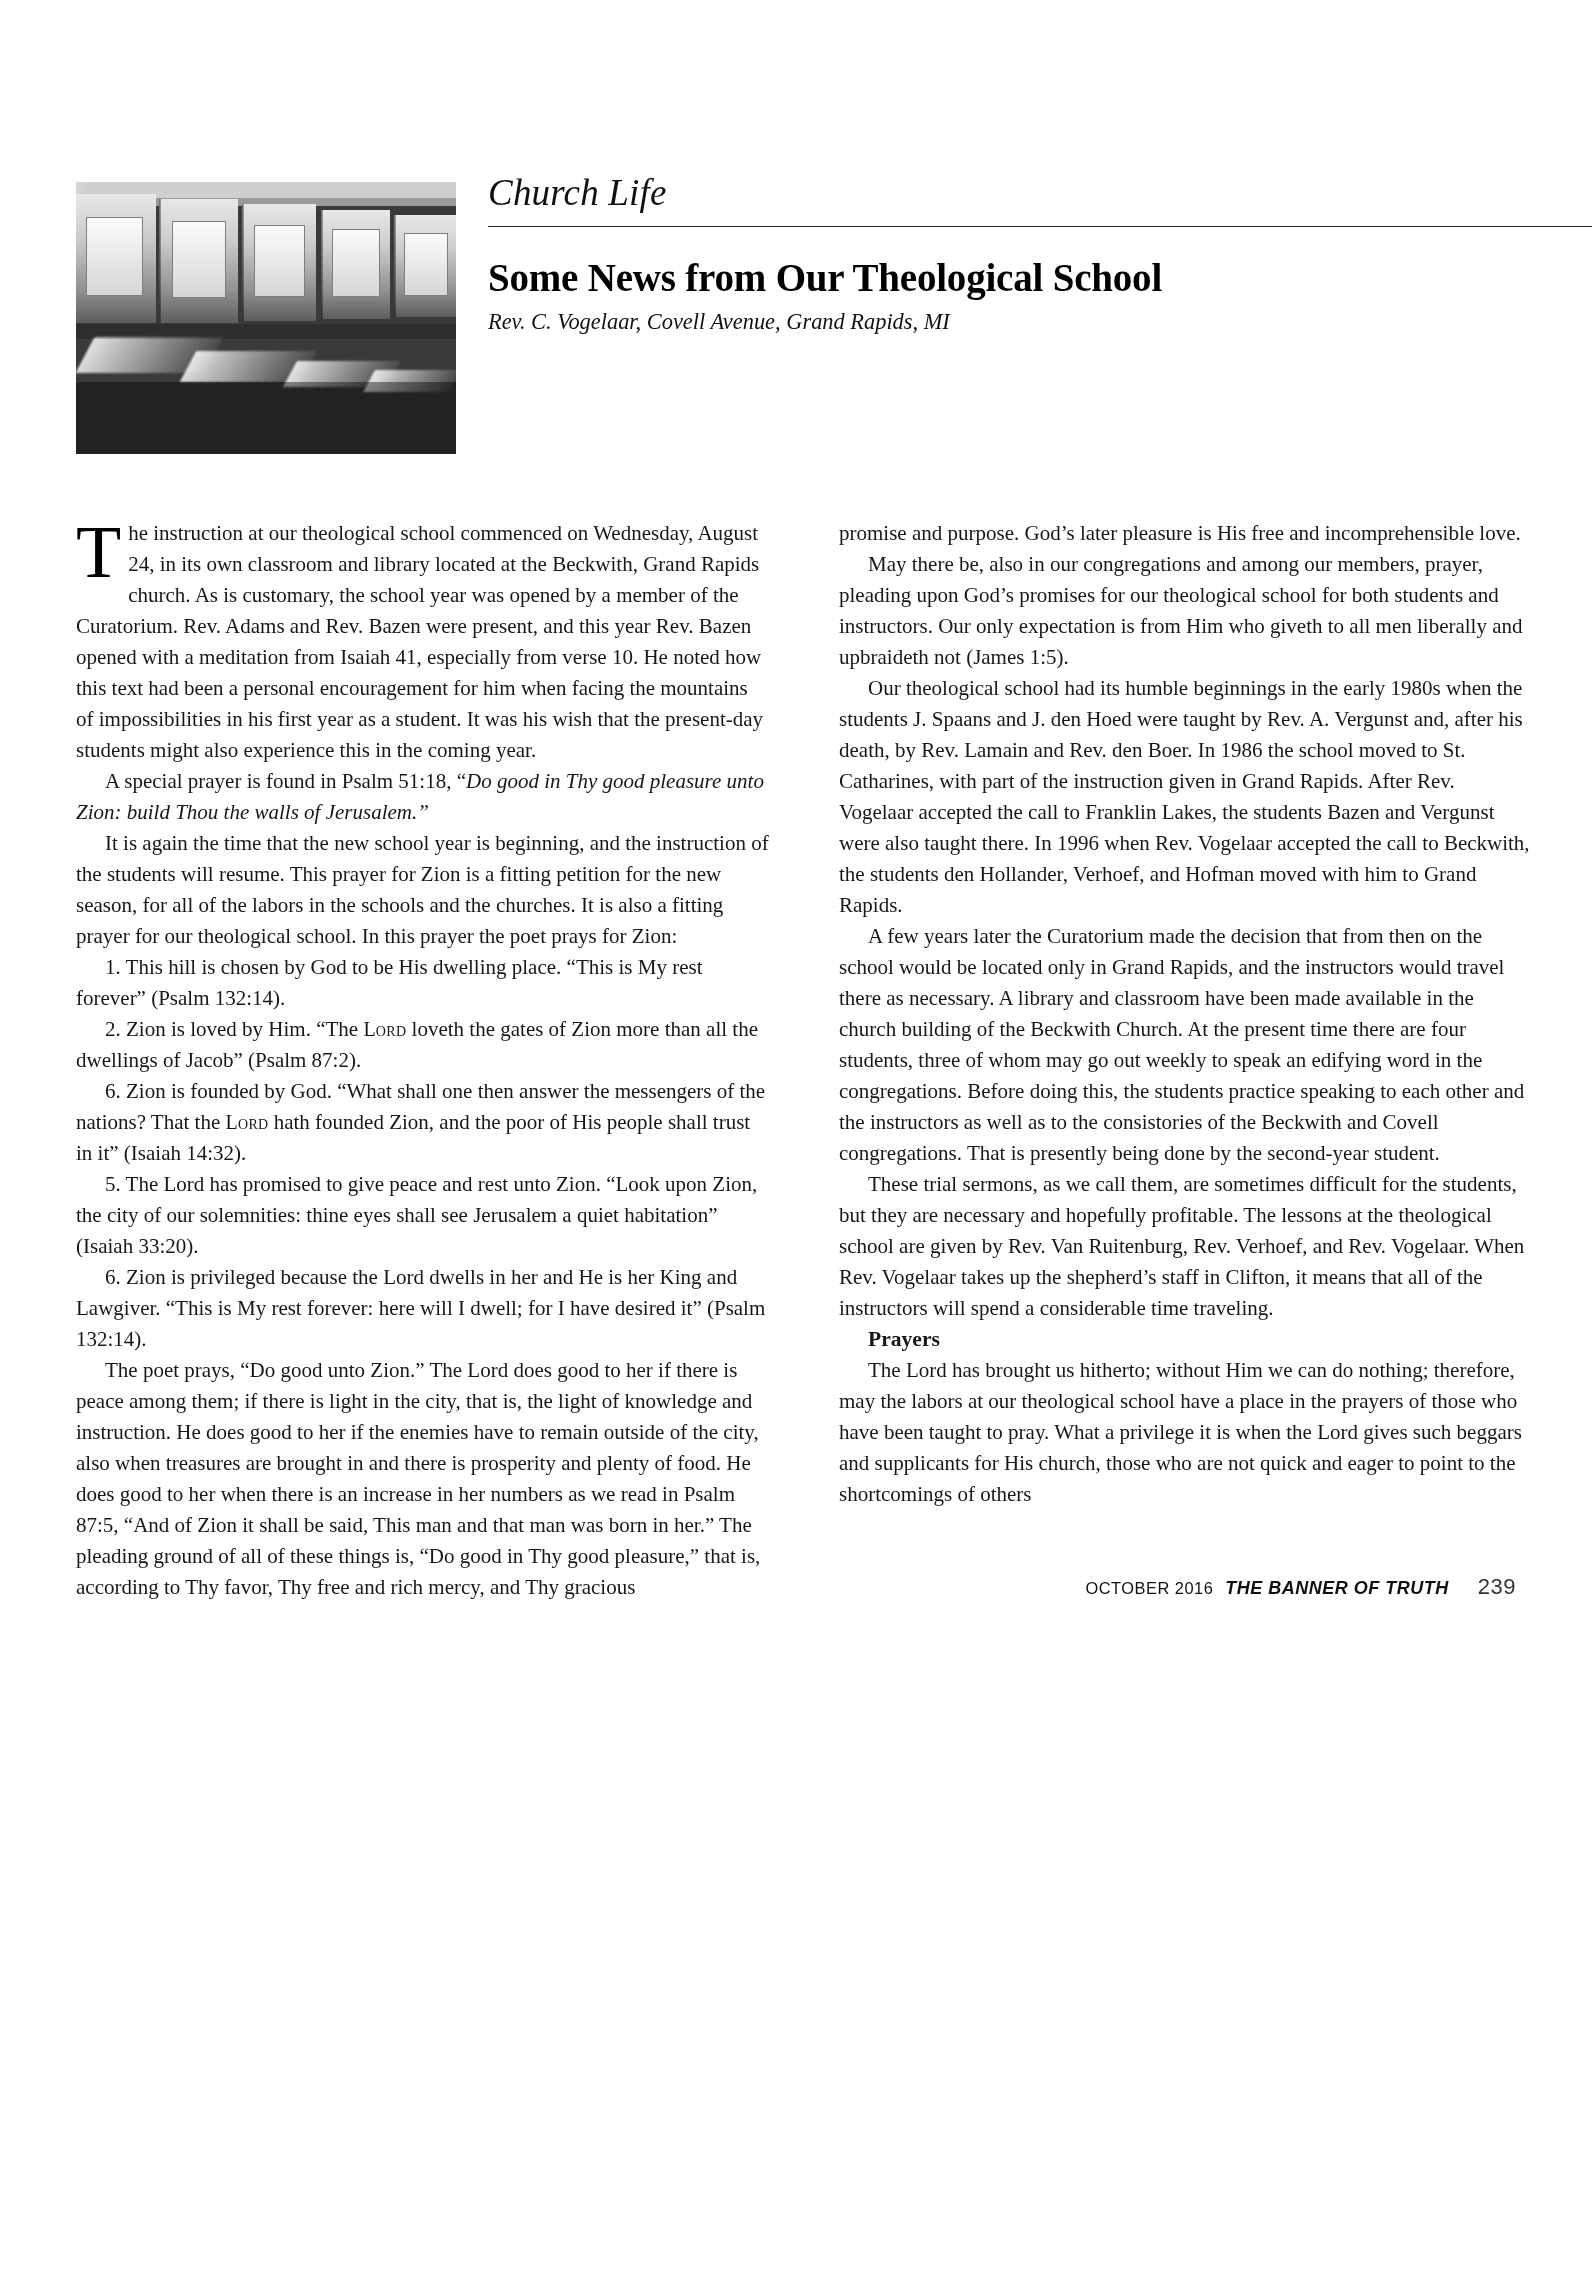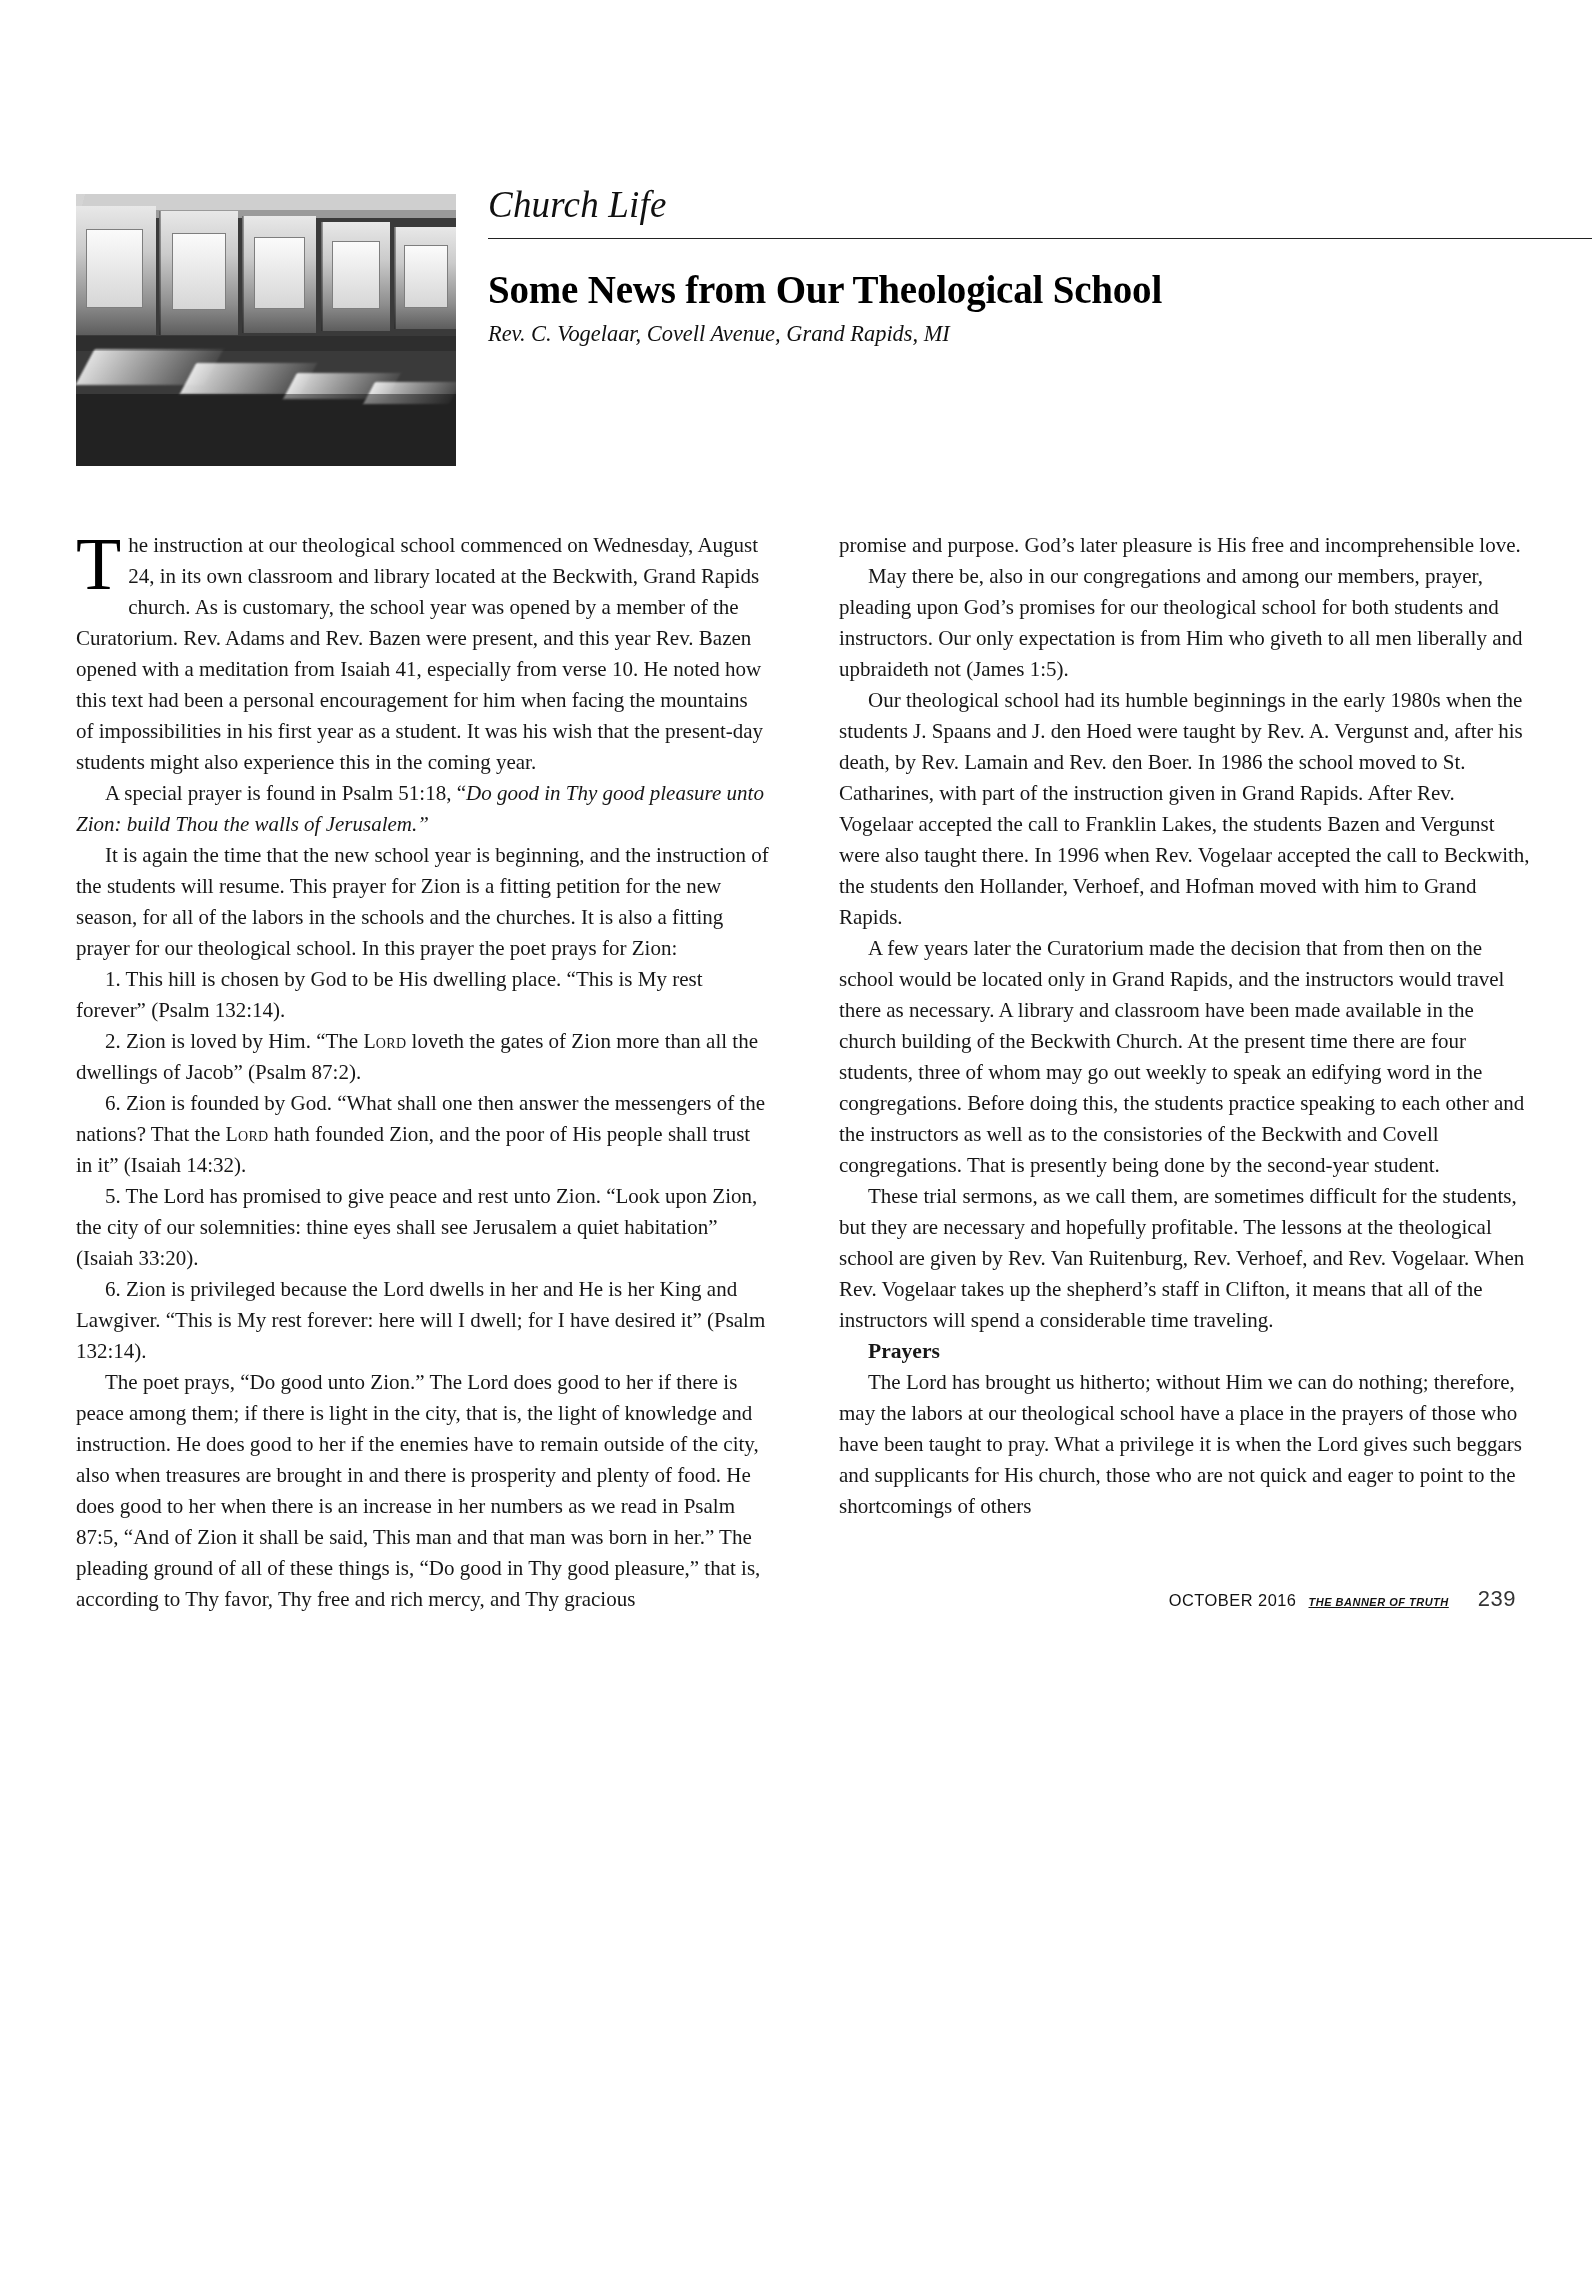--- a/index.html
+++ b/index.html
@@ -10,21 +10,21 @@
   body {
     width: 1592px;
     height: 2295px;
     font-family: "Liberation Serif", serif;
     color: #1a1a1a;
     position: relative;
     overflow: hidden;
   }
   .page {
     position: absolute;
-    left: 0; top: 12px;
+    left: 0; top: 0;
     width: 1592px;
     height: 1702px;
   }
 
   
   .header {
     position: absolute;
     left: 76px;
     top: 173px;
     width: 1450px;
@@ -160,21 +160,21 @@
     bottom: 102px;
     font-size: 17.3px;
     letter-spacing: 0.5px;
     color: #111;
     display: flex;
     align-items: baseline;
     gap: 12px;
     justify-content: center;
   }
   .footer .issue { font-family: "Liberation Sans", sans-serif; font-size: 16.4px; }
-  .footer .pub { font-family: "Liberation Sans", sans-serif; font-weight: bold; font-style: italic; font-size: 11px; text-decoration: underline; }
+  .footer .pub { font-family: "Liberation Sans", sans-serif; font-weight: bold; font-style: italic; font-size: 18px; }
   .footer .pageno { font-family: "Liberation Sans", sans-serif; font-size: 22px; margin-left: 17px; color:#333; }
 </style>
 </head>
 <body>
 
 <div class="page">
 
   <div class="header">
 
     <div class="header-photo">

